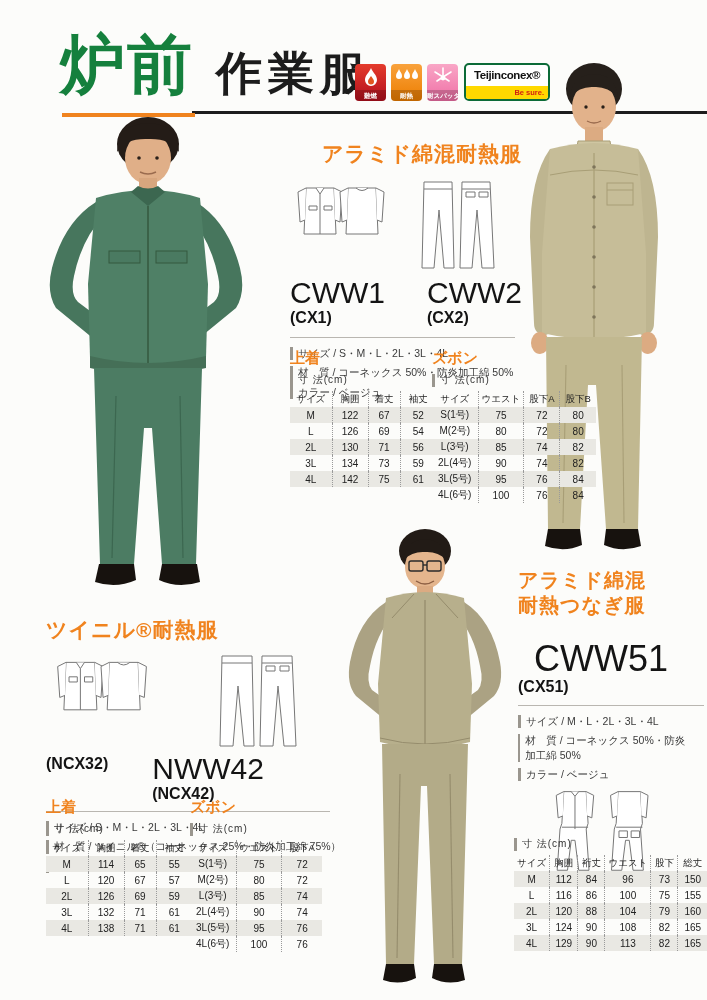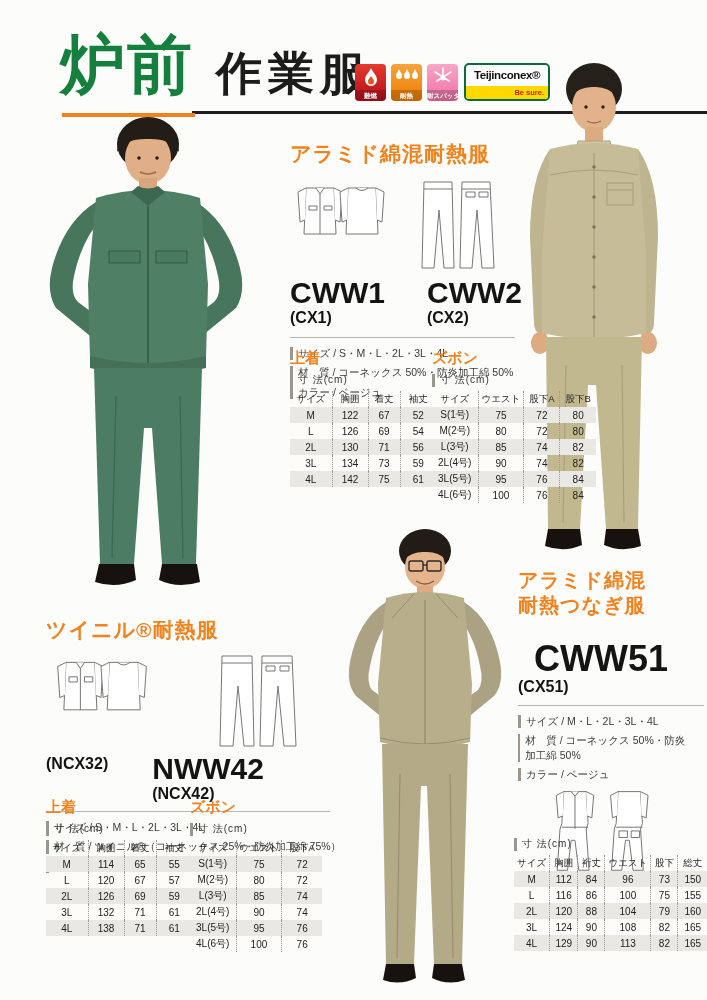--- a/index.html
+++ b/index.html
@@ -23,21 +23,21 @@
   .badge.b-red  { background:linear-gradient(#e43b2c,#b30f1d); }
   .badge.b-org  { background:linear-gradient(#f9a23c,#ec7d00); }
   .badge.b-pink { background:linear-gradient(#f9a6c6,#ef6fa5); }
 
   .brandbox { width:86px; height:38px; border:2px solid #0c6b38; border-radius:5px; background:#fff; overflow:hidden; }
   .brandbox .bn { display:block; font-size:11.5px; font-weight:800; color:#111; text-align:center; line-height:21px; letter-spacing:-0.4px; }
   .brandbox .bt { display:block; height:13px; background:#ffd900; font-size:7.5px; font-weight:700; color:#d42011; text-align:right; line-height:13px; padding-right:4px; }
 
   
   .sec-title { font-weight:800; color:#f0831e; letter-spacing:1px; }
-  .code      { font-size:30px; font-weight:700; color:#141414; letter-spacing:0px; line-height:1; }
+  .code      { font-size:30px; font-weight:400; color:#141414; letter-spacing:0px; line-height:1; }
   .code-sub  { font-size:16px; font-weight:800; color:#141414; line-height:1.2; }
   .divider   { height:1px; background:#b9b6b0; }
 
   .spec-line { display:flex; align-items:flex-start; margin-bottom:5px; }
   .vbar      { width:3px; align-self:stretch; min-height:11px; background:#9a968e; margin-right:5px; margin-top:1px; }
   .spec-text { font-size:10.5px; color:#3a3a3a; line-height:1.35; }
 
   .tbl-title { font-size:15px; font-weight:800; color:#f0831e; }
   .unit-line { display:flex; align-items:center; margin-top:5px; margin-bottom:4px; }
   .unit-line .vbar { min-height:10px; }
@@ -191,21 +191,21 @@
       <path d="M50,214 Q95,226 140,214" stroke="#958c6c" fill="none"></path>
       <path d="M52,220 L138,220 L132,440 L104,440 L97,262 L91,262 L84,440 L56,440 Z" fill="#b3ab88"></path>
       <line x1="70" y1="250" x2="67" y2="434" stroke="#958c6c" stroke-width="1.1"></line>
       <line x1="120" y1="250" x2="123" y2="434" stroke="#958c6c" stroke-width="1.1"></line>
       <path d="M56,440 L84,440 L86,454 Q70,462 53,456 Z" fill="#17120e"></path>
       <path d="M104,440 L132,440 L135,456 Q118,462 102,454 Z" fill="#17120e"></path>
     </svg>
   </div>
 
   <div class="abs" style="left:290px; top:140px; z-index:2;">
-    <div class="sec-title" style="font-size:21px;">アラミド綿混耐熱服</div>
+    <div class="sec-title" style="font-size:21px;text-align:right;">アラミド綿混耐熱服</div>
 
     <div style="display:flex; gap:28px; margin-top:8px;">
       <svg class="lineart" width="100" height="64" viewBox="0 0 100 64">
         <g stroke="#777" fill="#fff" stroke-width="1">
           <path d="M16,12 L44,12 L46,58 L14,58 Z"></path>
           <path d="M16,12 L8,16 L10,46 L15,44"></path>
           <path d="M44,12 L52,16 L50,46 L45,44"></path>
           <path d="M26,12 L30,18 L34,12"></path>
           <line x1="30" y1="18" x2="30" y2="58"></line>
           <rect x="19" y="30" width="8" height="4"></rect>

